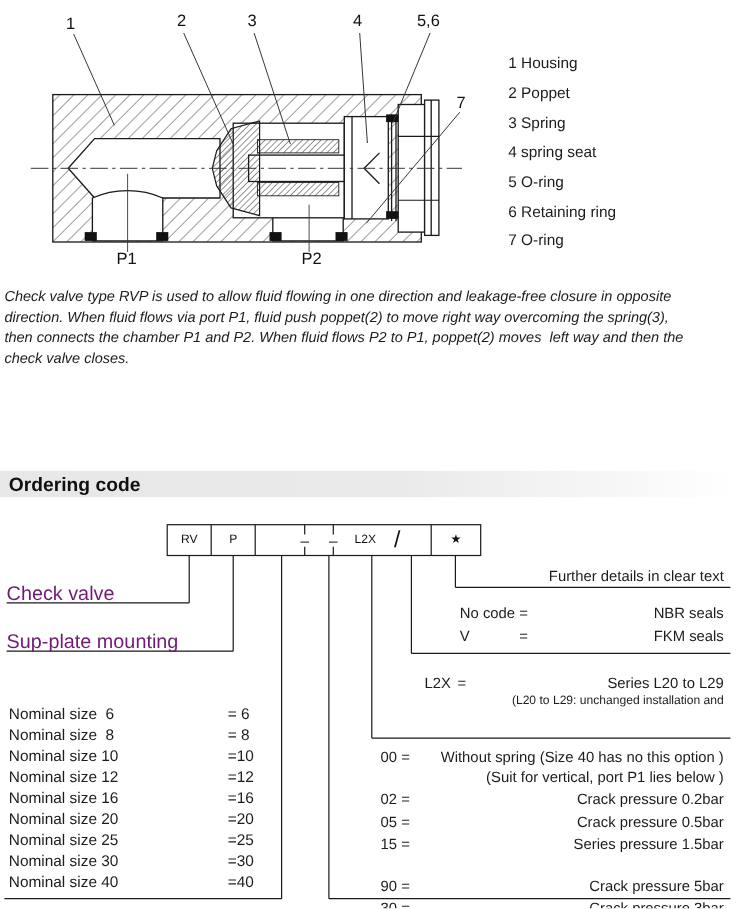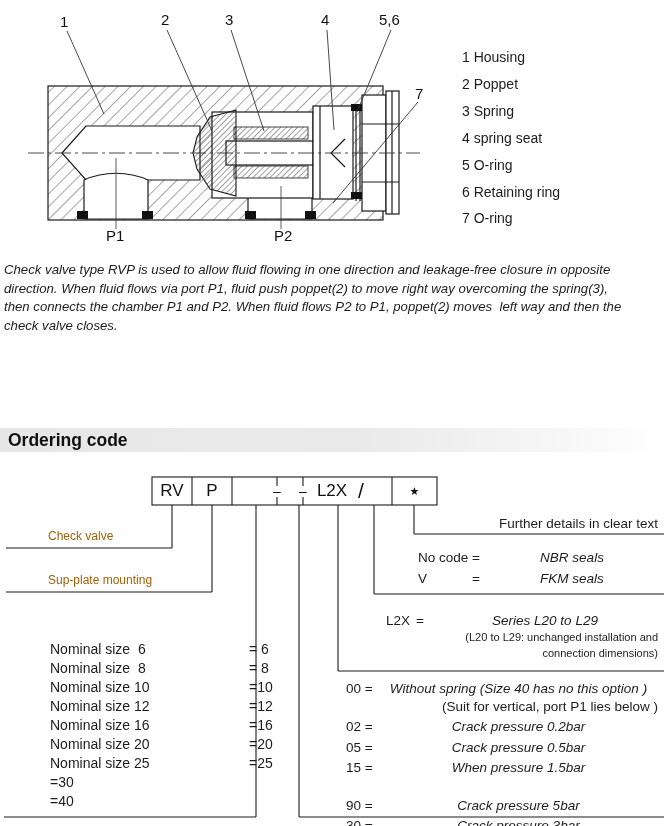--- a/index.html
+++ b/index.html
@@ -14,29 +14,29 @@
   .legend div{line-height:26.9px;font-size:14px;white-space:pre;}
   
   .descr{left:4px;top:261px;width:660px;font-style:italic;}
   .descr div{font-size:13.2px;line-height:18.7px;white-space:pre;}
   
   .sect-bar{left:0;top:428px;width:664px;height:24px;
             background:linear-gradient(90deg,#e7e7e7 0%,#eaeaea 55%,#f7f7f7 85%,#fff 100%);}
   .sect-bar span{position:absolute;left:8px;top:0;line-height:24px;font-size:17.5px;font-weight:bold;color:#101010;}
   
   .oc-svg{left:0;top:460px;}
-  .boxtxt{top:477px;height:28px;line-height:28px;text-align:center;font-size:17px;color:#111;}
+  .boxtxt{top:477px;height:28px;line-height:28px;text-align:center;font-size:11px;color:#111;}
   .dash{font-size:14px;}
   .slash{top:477px;height:28px;line-height:27px;font-size:21px;font-weight:300;text-align:center;color:#111;}
   .star{font-size:11px;}
-  .oc-lbl{font-size:12px;color:#a16207;white-space:pre;margin-left:42px;}
+  .oc-lbl{font-size:18px;color:#701a75;white-space:pre;}
   .row{display:flex;align-items:baseline;font-size:13.5px;color:#1c1c1c;}
   .row .code{white-space:pre;}
-  .row .desc{flex:1;text-align:center;white-space:pre;font-style:italic;}
-  .nom{left:8px;top:640px;width:226px;margin-left:42px;}
+  .row .desc{flex:1;text-align:right;white-space:pre;}
+  .nom{left:8px;top:640px;width:226px;}
   .nom .row{height:19px;line-height:19px;font-size:14px;}
   .nom .lbl{flex:1;white-space:pre;}
   .nom .code{width:27px;text-align:left;}
   .seals{left:418px;top:547px;width:240px;}
   .seals .row{height:21px;line-height:21px;}
   .seals .code{width:54px;}
   .seals .eq{width:14px;}
   .l2x{left:386px;top:612px;width:272px;}
   .l2x .row{height:17px;line-height:17px;}
   .l2x .code{width:30px;}
@@ -187,39 +187,38 @@
     </div>
   </div>
 
   <div class="abs l2x">
     <div class="row">
       <span class="code">L2X</span>
       <span class="eq">=</span>
       <span class="desc">Series L20 to L29</span>
     </div>
     <div class="sub">(L20 to L29: unchanged installation and</div>
-    <div class="sub">connection dimensions)</div>
   </div>
 
   <div class="abs crk row" style="top:681px">
     <span class="code">00 =</span>
     <span class="desc">Without spring (Size 40 has no this option )</span>
   </div>
   <div class="abs rt" style="left:346px;top:699px;width:312px">(Suit for vertical, port P1 lies below )</div>
   <div class="abs crk row" style="top:719px">
     <span class="code">02 =</span>
     <span class="desc">Crack pressure 0.2bar</span>
   </div>
   <div class="abs crk row" style="top:740px">
     <span class="code">05 =</span>
     <span class="desc">Crack pressure 0.5bar</span>
   </div>
   <div class="abs crk row" style="top:760px">
     <span class="code">15 =</span>
-    <span class="desc">When pressure 1.5bar</span>
+    <span class="desc">Series pressure 1.5bar</span>
   </div>
   <div class="abs crk row" style="top:818px">
     <span class="code">30 =</span>
     <span class="desc">Crack pressure 3bar</span>
   </div>
   <div class="abs crk row" style="top:798px">
     <span class="code">90 =</span>
     <span class="desc">Crack pressure 5bar</span>
   </div>
 
@@ -246,20 +245,22 @@
       </div>
     <div class="row">
         <span class="lbl">Nominal size 20</span>
         <span class="code">=20</span>
       </div>
     <div class="row">
         <span class="lbl">Nominal size 25</span>
         <span class="code">=25</span>
       </div>
     <div class="row">
+        <span class="lbl">Nominal size 30</span>
         <span class="code">=30</span>
       </div>
     <div class="row">
+        <span class="lbl">Nominal size 40</span>
         <span class="code">=40</span>
       </div>
   </div>
 
 </div>
 
 </body></html>

